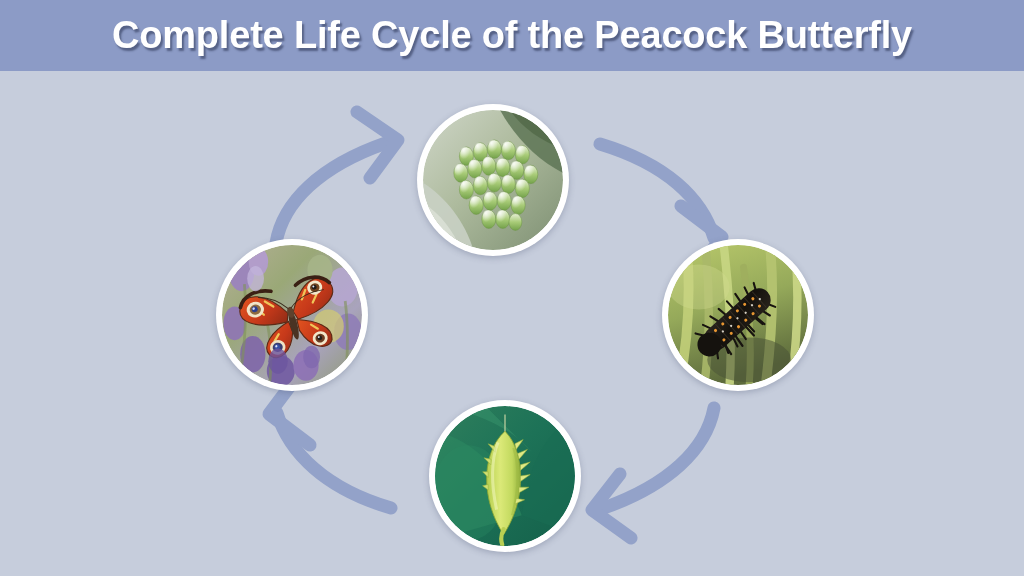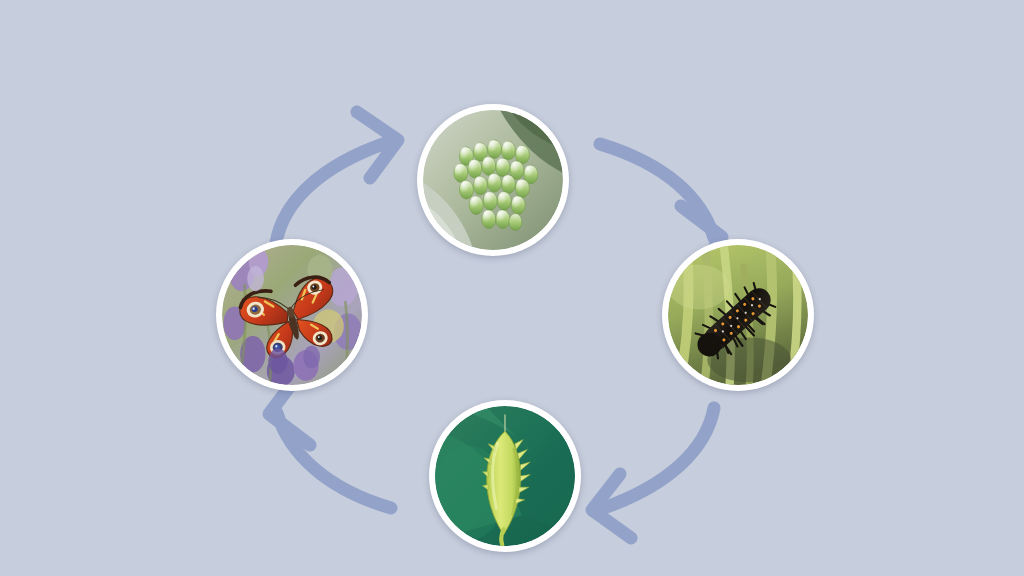--- a/index.html
+++ b/index.html
@@ -96,20 +96,23 @@
     stroke-width: 13;
     stroke-linecap: round;
     stroke-linejoin: round;
   }
 </style>
 </head>
 <body>
 
 <div id="stage">
 
+  <div id="header-band">
+    <div id="title-text">Complete Life Cycle of the Peacock Butterfly</div>
+  </div>
 
   <div id="cycle-area">
 
     <div id="arrows-layer">
       <svg viewBox="0 0 1024 505" xmlns="http://www.w3.org/2000/svg">
 
         <g>
           <path class="cycle-arrow" d="M 276 172 C 283 131, 320 95, 386 72"></path>
           <path class="cycle-arrow" d="M 357 41 L 398 69 L 370 107"></path>
         </g>

